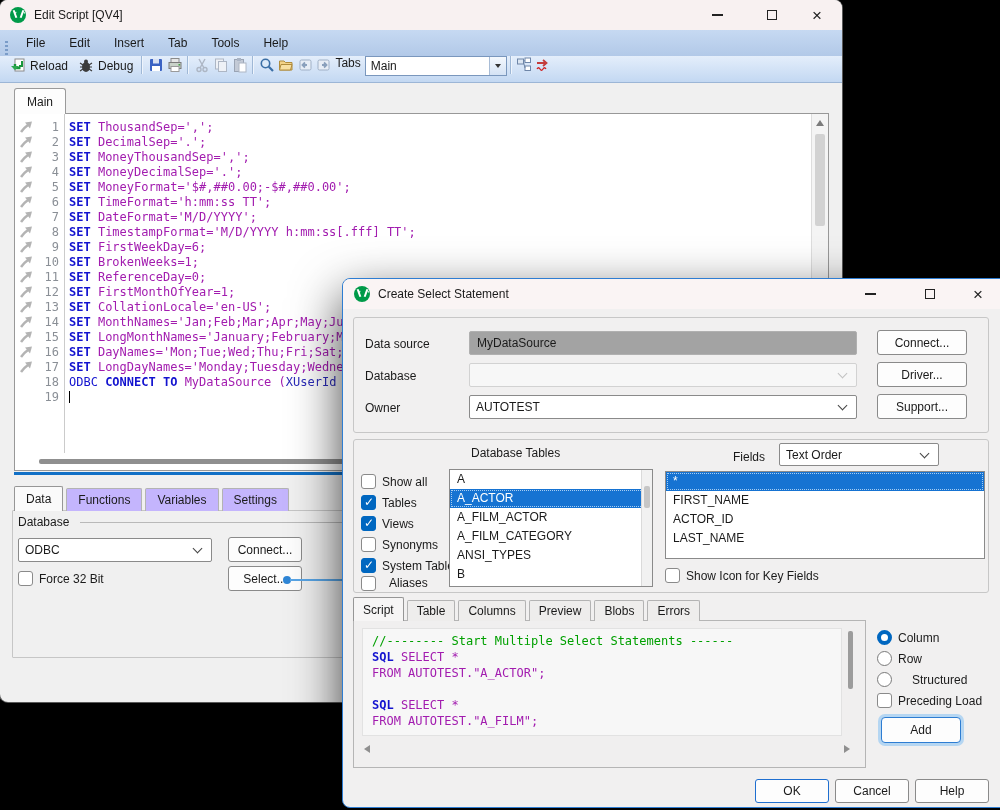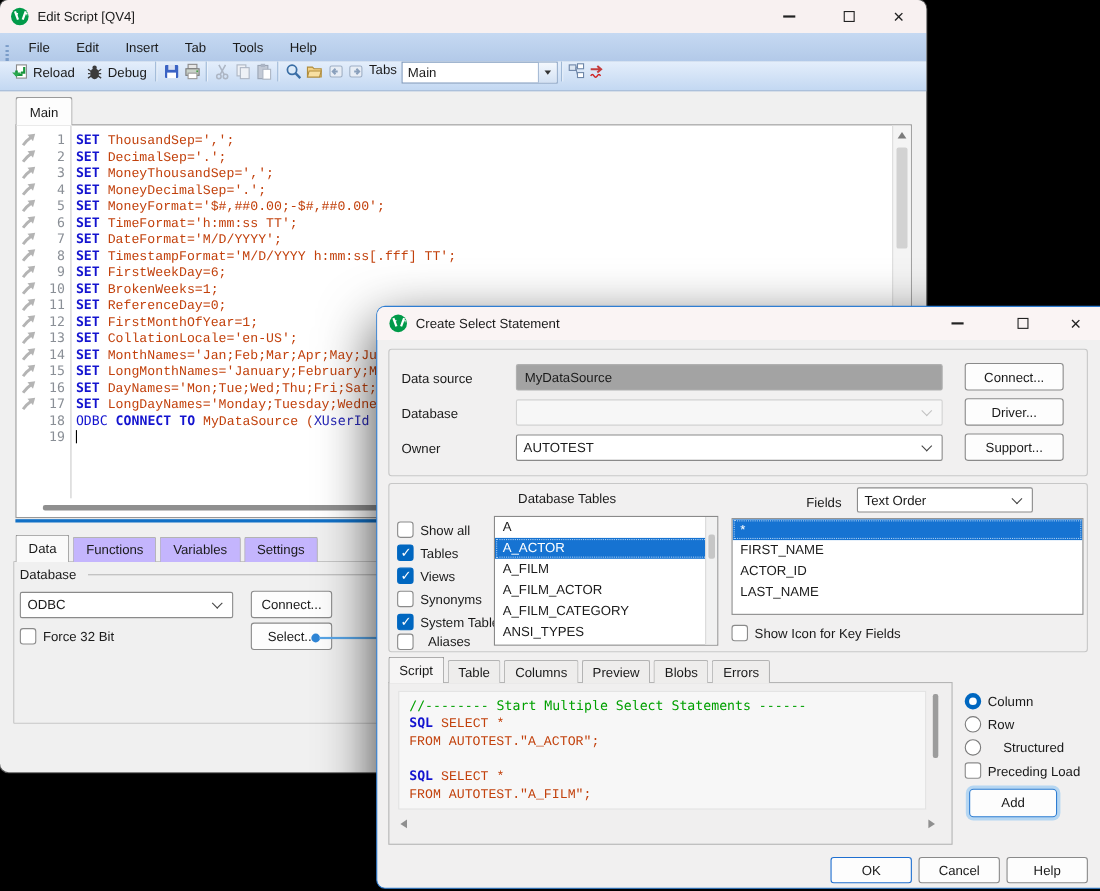--- a/index.html
+++ b/index.html
@@ -52,21 +52,21 @@
   .ed-line { display:flex; height:15px; white-space:pre; }
   .ed-marker { width:22px; flex:0 0 auto; position:relative; }
   .ed-marker svg { display:none; position:absolute; left:5px; top:1px; }
   .ed-marker.on svg { display:block; }
   .ed-num { width:22px; flex:0 0 auto; text-align:right; color:#8a8f96; font-family:"DejaVu Sans Mono","Liberation Mono",monospace; }
   .ed-code { margin-left:10px; font-family:"DejaVu Sans Mono","Liberation Mono",monospace; color:#000; }
   .ed-line.caret .ed-code::after { content:""; display:inline-block; width:1.4px; height:12px; background:#000; vertical-align:-2px; }
   .tk-kw { color:#1313cf; font-weight:bold; }
   .tk-kw2 { color:#1313cf; }
   .tk-id { color:#2a2ab8; }
-  .tk-t { color:#c2410c;font-family:Liberation Mono, monospace; }
+  .tk-t { color:#a21caf; }
   .tk-cm { color:#00a000; }
   .ed-vs { position:absolute; right:0; top:0; bottom:17px; width:17px; background:#f4f4f4; border-left:1px solid #dddddd; }
   .ed-vs .up { position:absolute; left:4px; top:6px; width:0; height:0;
     border-left:4.5px solid transparent; border-right:4.5px solid transparent; border-bottom:6px solid #7b7b7b; }
   .ed-vs .thumb { position:absolute; left:3px; right:3px; top:20px; height:92px; background:#d2d2d2; border-radius:2px; }
   .ed-hs { position:absolute; left:24px; bottom:6px; width:736px; height:5px; background:#8f8f8f; border-radius:2px; }
   .split { position:absolute; left:14px; top:472px; width:815px; height:3px; background:#1170c6; }
   
   .b-tabs { position:absolute; left:14px; top:486px; display:flex; gap:3px; z-index:3; }
   .btab { height:23px; margin-top:2px; padding:0 11px; display:flex; align-items:center;
@@ -575,21 +575,20 @@
       <div style="position:relative; display:flex; gap:13px; height:21px;">
         <span class="cb-box"></span>
         <span>Aliases</span>
       </div>
     </div>
 
   <div class="list" style="left:106px; top:190px; width:204px; height:118px;">
 
   <div class="row">A</div>
       <div class="row sel">A_ACTOR</div>
-      <div class="row">A_FILM</div>
       <div class="row">A_FILM_ACTOR</div>
       <div class="row">A_FILM_CATEGORY</div>
       <div class="row">ANSI_TYPES</div>
       <div class="row">B</div>
     </div>
   <div class="lscroll" style="position:absolute; left:298px; top:191px; height:116px;">
     <span class="thumb"></span>
   </div>
 
   <div class="list" style="left:322px; top:192px; width:320px; height:88px;">

